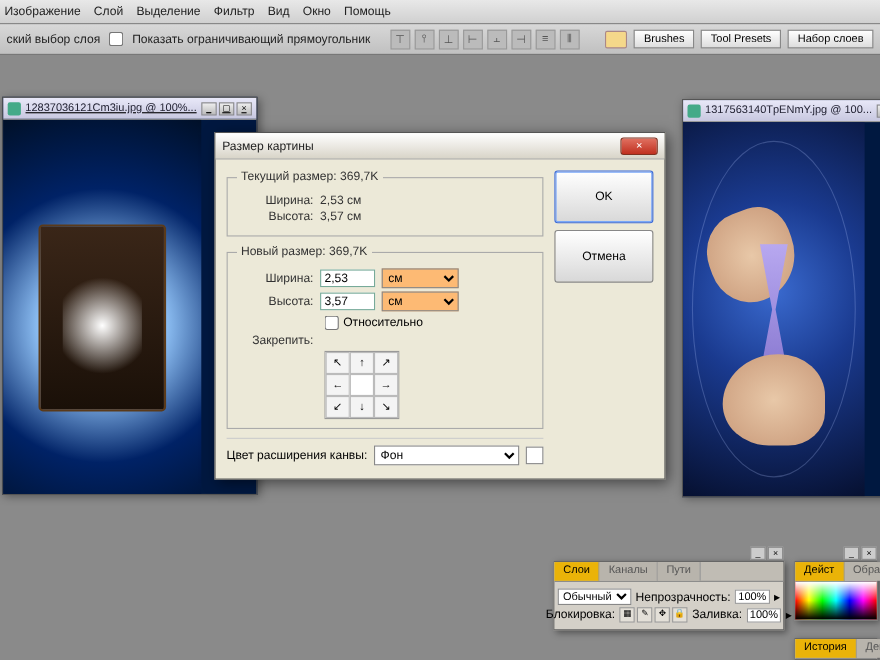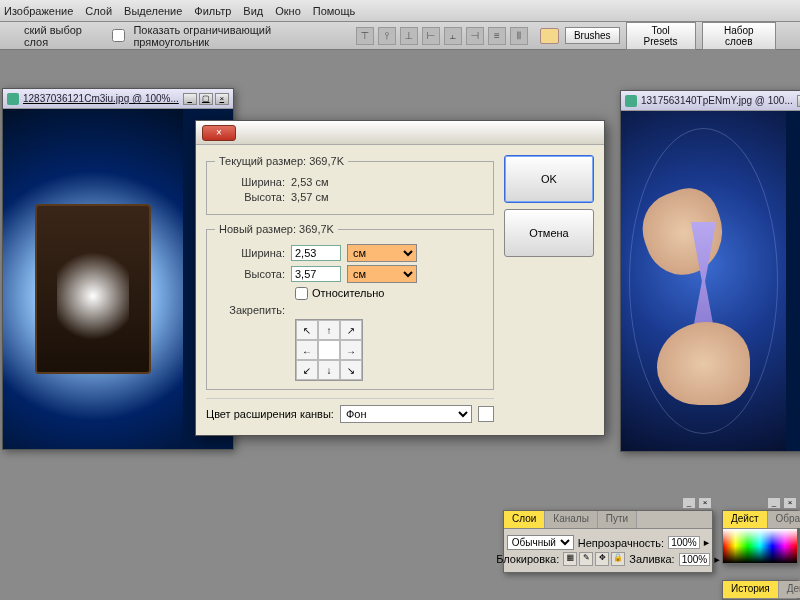--- a/index.html
+++ b/index.html
@@ -1,21 +1,21 @@
 <!DOCTYPE html>
 <html><head>
 <meta charset="utf-8">
 <style>
   * { box-sizing: border-box; margin: 0; padding: 0; font-family: Tahoma, sans-serif; font-size: 11px; }
   body { background: #8a8a8a; width: 800px; height: 600px; overflow: hidden; position: relative; }
   
   .menubar { background: linear-gradient(#e8e8e8, #d0d0d0); height: 22px; display: flex; align-items: center; padding: 0 4px; gap: 12px; border-bottom: 1px solid #888; }
   .menubar span { color: #222; cursor: default; }
   
-  .toolbar { background: linear-gradient(#d8d8d8, #c0c0c0); height: 28px; display: flex; align-items: center; padding: 0 24px; border-bottom: 1px solid #777; gap: 6px; }
+  .toolbar { background: linear-gradient(#d8d8d8, #c0c0c0); height: 28px; display: flex; align-items: center; padding: 0 6px; border-bottom: 1px solid #777; gap: 6px; }
   .toolbar .label { color: #222; }
   .toolbar input[type="checkbox"] { margin: 0 2px; }
   .tb-icons { display: flex; gap: 4px; margin-left: 12px; }
   .tb-icon { width: 18px; height: 18px; background: #bbb; border: 1px solid #999; display: flex; align-items: center; justify-content: center; font-size: 10px; color: #555; }
   .tb-spacer { flex: 1; }
   .tb-btn { background: linear-gradient(#fff,#ddd); border: 1px solid #888; padding: 2px 8px; font-size: 10px; }
   .folder-icon { width: 20px; height: 16px; background: #f5d88a; border: 1px solid #a88; border-radius: 2px; }
   
   .doc-window { position: absolute; background: #001840; border: 1px solid #555; box-shadow: 2px 2px 8px rgba(0,0,0,0.4); }
   .doc-title { background: linear-gradient(#e8e8f8,#c8c8e0); height: 20px; display: flex; align-items: center; padding: 0 4px; gap: 4px; border-bottom: 1px solid #999; }
@@ -59,21 +59,21 @@
   .anchor-grid { display: grid; grid-template-columns: repeat(3,22px); grid-template-rows: repeat(3,20px); border: 1px solid #999; width: 68px; margin-top: 2px; }
   .anchor-grid div { border: 1px solid #bbb; display: flex; align-items: center; justify-content: center; font-size: 10px; background: #f4f4f4; }
   .anchor-grid .center { background: #fff; }
   .ext-row { display: flex; align-items: center; gap: 6px; padding: 6px 0 2px; border-top: 1px solid #ccc; }
   .ext-row select { flex: 1; border: 1px solid #888; background: #fff; padding: 1px; }
   .swatch { width: 16px; height: 16px; border: 1px solid #888; background: #fff; }
   
   
   .panel { position: absolute; background: #d4d0c8; border: 1px solid #666; box-shadow: 2px 2px 6px rgba(0,0,0,0.4); }
   .panel-tabs { display: flex; background: #c0bcb4; border-bottom: 1px solid #888; height: 18px; }
-  .panel-tabs div { padding: 2px 8px; font-size: 10px; border-right: 1px solid #999; background: #fde047; }
+  .panel-tabs div { padding: 2px 8px; font-size: 10px; border-right: 1px solid #999; background: #eab308; }
   .panel-tabs div.inactive { background: #b8b4ac; color: #555; }
   .panel-body { padding: 4px 6px; }
   .panel-row { display: flex; align-items: center; gap: 4px; margin: 2px 0; font-size: 10px; justify-content: center; }
   .panel-row select { border: 1px solid #888; font-size: 10px; background: #fff; }
   .panel-row .field { border: 1px solid #999; background: #fff; width: 36px; text-align: right; padding: 0 2px; font-size: 10px; }
   .mini-icons { display: flex; gap: 2px; }
   .mini-icons div { width: 14px; height: 14px; border: 1px solid #999; background: #e4e0d8; font-size: 8px; text-align: center; }
   .color-ramp { height: 34px; background: linear-gradient(90deg,#f00,#ff0,#0f0,#0ff,#00f,#f0f,#f00); position: relative; }
   .color-ramp::before { content:""; position:absolute; inset:0; background: linear-gradient(#fff,transparent 50%,#000); }
   .panel-titlebar { position: absolute; top: -14px; right: 0; display: flex; gap: 2px; }
@@ -143,20 +143,21 @@
     <div class="hands">
       <div class="hand-top"></div>
       <div class="hourglass"></div>
       <div class="hand-bot"></div>
     </div>
   </div>
 </div>
 
 <div class="dialog">
   <div class="dlg-title">
+    <span>Размер картины</span>
     <div class="dlg-close">×</div>
   </div>
   <div class="dlg-body">
     <div class="dlg-left">
       <fieldset>
         <legend><span>Текущий размер:</span>&nbsp;<span>369,7K</span></legend>
         <div class="row">
             <span class="lbl">Ширина:</span>
             <span class="val">2,53 см</span>
           </div>

